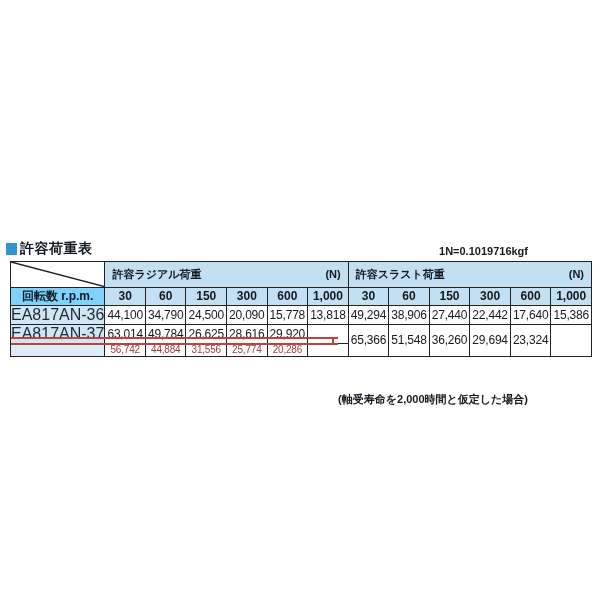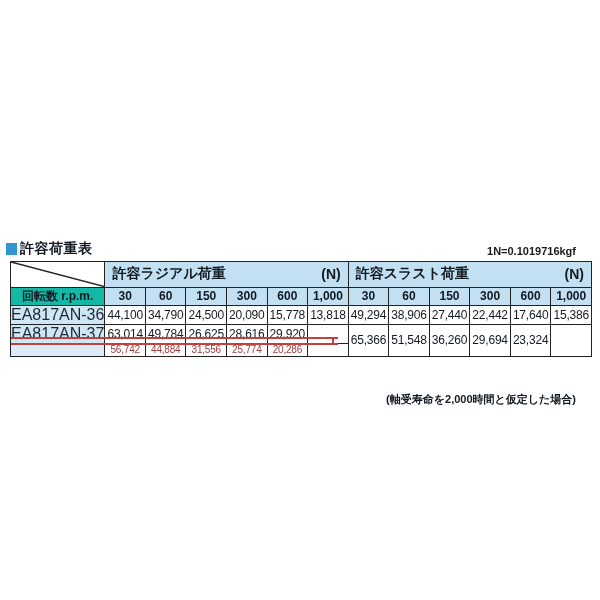--- a/index.html
+++ b/index.html
@@ -1,44 +1,44 @@
 <!DOCTYPE html>
 <html><head>
 <meta charset="utf-8">
 <style>
   html,body { margin:0; padding:0; background:#ffffff; }
   body {
     width:600px; height:600px; overflow:hidden;
     font-family:"Liberation Sans","DejaVu Sans",sans-serif;
     color:#1a1a1a;
   }
-  .canvas { position:relative; width:538px; height:600px; background:#ffffff;padding-left:48px; }
+  .canvas { position:relative; width:538px; height:600px; background:#ffffff; }
 
   
   .title-row { position:absolute; left:6px; top:240px; display:flex; align-items:center; gap:3px; }
   .title-square { width:11px; height:12px; background:#2f96cf; }
   .title-text { font-size:14px; font-weight:bold; color:#0f1722; letter-spacing:0.5px; }
 
   .unit-note { position:absolute; right:10px; top:245px; font-size:11px; font-weight:bold; color:#1a1a1a;margin-left:32px; }
 
   
   .tbl-wrap { position:absolute; left:10px; top:261px; width:582px; }
   table { border-collapse:collapse; table-layout:fixed; border:1.5px solid #111; }
   td { border:1px solid #222; padding:0; text-align:center; white-space:nowrap; overflow:hidden; }
   tr.h1 { height:20px; }
   tr.h2 { height:16px; }
   tr.r1 { height:17px; }
   tr.r2 { height:18px; }
   tr.rs { height:13px; }
 
   .hdr { background:#c3e0f2; }
-  .hsplit { display:flex; justify-content:space-between; align-items:center; padding:0 7px; font-weight:bold; font-size:14px; color:#101820; }
+  .hsplit { display:flex; justify-content:space-between; align-items:center; padding:0 7px; font-weight:bold; font-size:11px; color:#101820; }
   .diag { background:#ffffff; padding:0; }
   .diag svg { display:block; width:100%; height:100%; }
-  .rpmhead { font-weight:bold; font-size:12px; color:#101820; background:#14b8a6; }
+  .rpmhead { font-weight:bold; font-size:12px; color:#101820; background:#7dd3fc; }
   .colnum { font-weight:bold; font-size:12px; color:#101820; background:#c3e0f2; }
   .model { font-size:16px; color:#1f2730; background:#cfe6f5; }
   .model-empty { background:#dcebf7; }
   .val { font-size:12px; color:#14191f; letter-spacing:-0.2px; }
   .sval { font-size:10px; color:#9a4040; letter-spacing:-0.2px; }
 
   
   .strike-line { position:absolute; left:1px; height:1.6px; background:#c2413c; }
   .strike-l1 { top:76px; width:327px; }
   .strike-l2 { top:82px; width:327px; }

